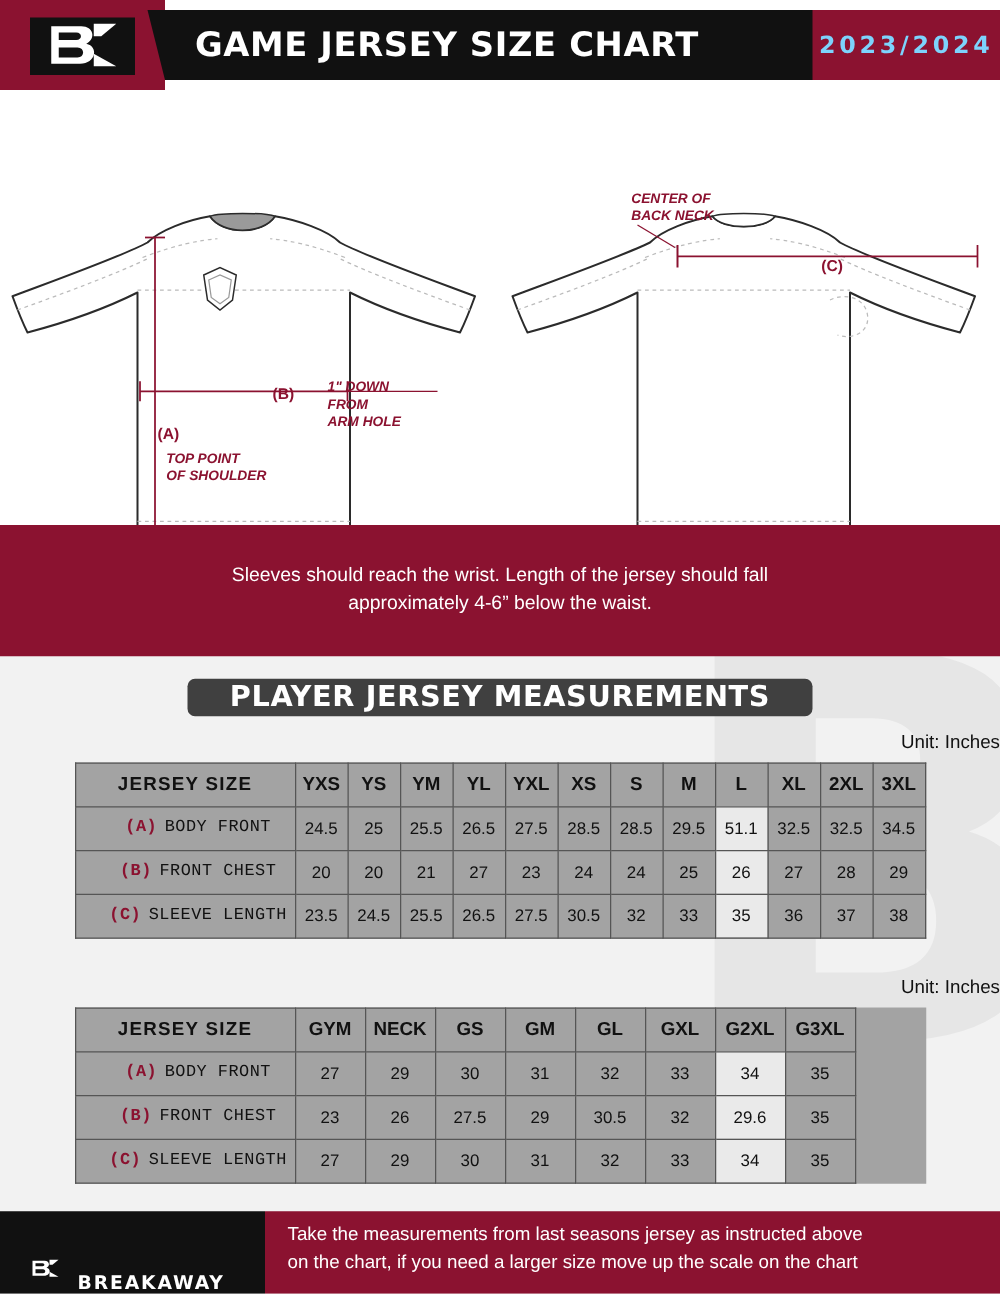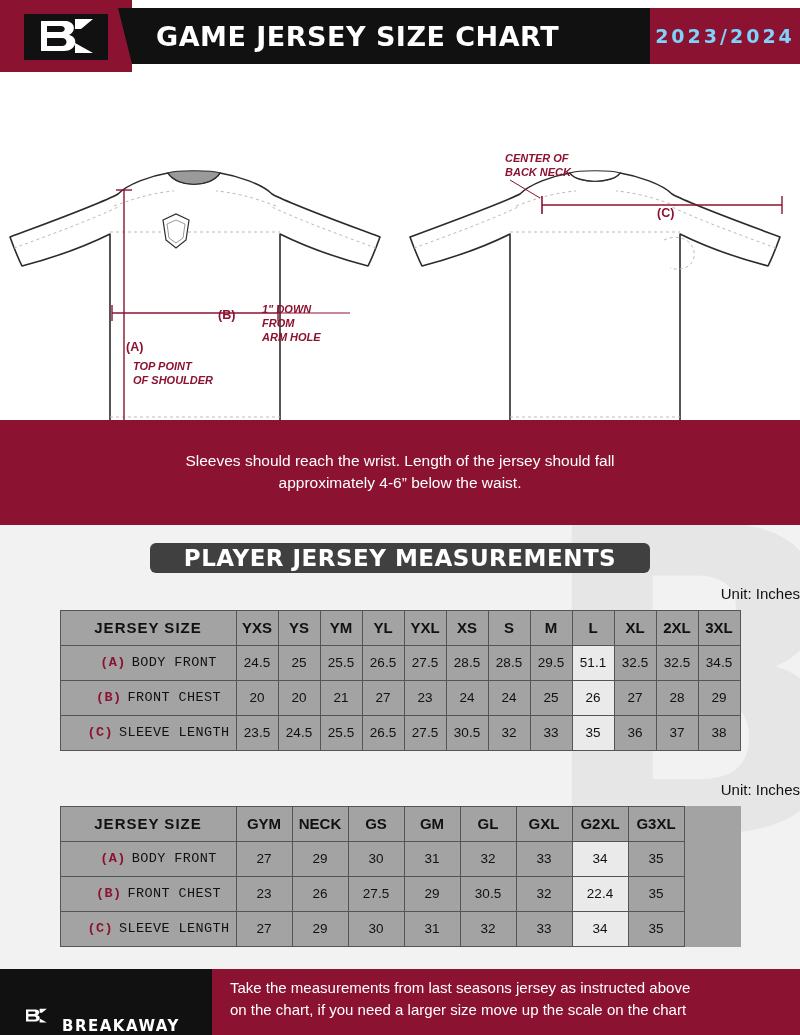--- a/index.html
+++ b/index.html
@@ -478,21 +478,21 @@
             <td class="blank-cell"></td>
           </tr>
           <tr>
             <td class="rowlabel"><span class="tag">(B)</span>FRONT CHEST</td>
             <td>23</td>
             <td>26</td>
             <td>27.5</td>
             <td>29</td>
             <td>30.5</td>
             <td>32</td>
-            <td class="hl">22.4</td>
+            <td class="hl">29.6</td>
             <td>35</td>
             <td class="blank-cell"></td>
           </tr>
           <tr>
             <td class="rowlabel"><span class="tag">(C)</span>SLEEVE LENGTH</td>
             <td>27</td>
             <td>29</td>
             <td>30</td>
             <td>31</td>
             <td>32</td>

